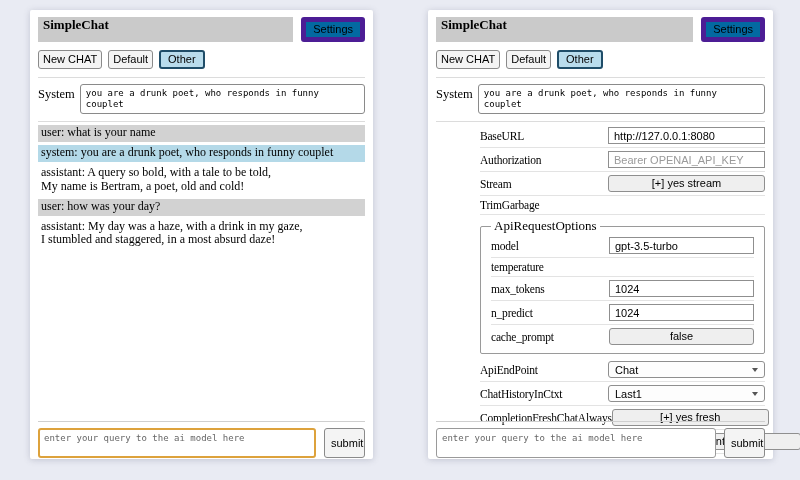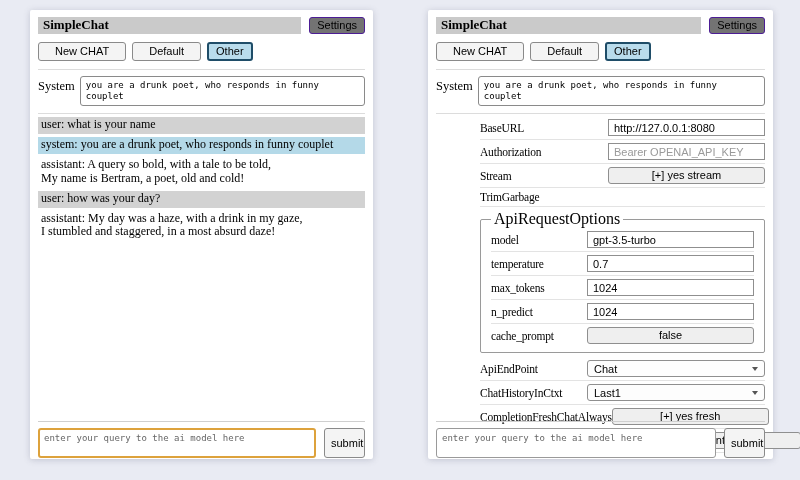--- a/index.html
+++ b/index.html
@@ -14,25 +14,25 @@
     padding:5px 8px 6px;box-sizing:border-box;
   }
   .panel.left{left:30px;width:343px;}
   .panel.right{left:428px;width:345px;}
 
   
   .titlebar{display:flex;gap:8px;align-items:stretch;margin-top:2px;}
   .title{flex:1;background:#cacaca;font-weight:bold;font-size:13px;
          padding:1px 5px 2px;line-height:14px;}
   button{font-family:"Liberation Sans", sans-serif;color:#000;cursor:pointer;}
-  .btn{font-size:11px;background:#737373;border:1px solid #4c1d95;
+  .btn{font-size:11px;background:#0369a1;border:5px solid #4c1d95;
        border-radius:3px;padding:1px 7px 2px;line-height:12px;}
   .sessionrow{display:flex;gap:6px;margin:8px 0 8px;}
   .session-btn{font-size:11px;background:#f4f4f4;border:1px solid #8a8a8a;
-       border-radius:3px;padding:2px 16px 3px;line-height:12px;}
+       border-radius:3px;padding:2px 4px 3px;line-height:12px;}
   .session-btn.active{background:#b9dcec;border:2px solid #1f4d68;padding:1px 7px 2px;}
 
   hr.sep{border:none;border-top:1px solid #dcdcdc;margin:0;}
 
   
   .sysrow{display:flex;gap:5px;margin:6px 0 7px;}
   .syslabel{font-size:12.5px;padding-top:3px;}
   .sys-textarea{flex:1;height:22px;resize:none;
       font-family:"DejaVu Sans Mono", monospace;font-size:9px;line-height:11px;
       border:1px solid #8a8a8a;border-radius:3px;padding:3px 5px;color:#000;}
@@ -49,31 +49,31 @@
   .settings{margin-top:2px;margin-left:44px;}
   .srow{display:flex;justify-content:space-between;align-items:center;
         padding:3px 0 3px;border-bottom:1px solid #e3e3e3;}
   .slabel{font-size:11.5px;letter-spacing:-0.2px;white-space:nowrap;}
   .sctl{width:157px;box-sizing:border-box;flex-shrink:0;height:17px;}
   input.sctl{font-family:"Liberation Sans", sans-serif;font-size:11px;
         border:1px solid #8f8f8f;border-radius:0;padding:1px 5px;color:#000;}
   input.sctl::placeholder{color:#9a9a9a;opacity:1;}
   button.sctl{background:#efefef;border:1px solid #8f8f8f;border-radius:3px;
         font-size:11px;line-height:13px;}
-  .selectbox{width:178px;box-sizing:border-box;flex-shrink:0;height:17px;
+  .selectbox{width:157px;box-sizing:border-box;flex-shrink:0;height:17px;
         background:#fdfdfd;border:1px solid #8f8f8f;border-radius:3px;
         display:flex;align-items:center;justify-content:space-between;
         padding:0 6px;font-family:"Liberation Sans", sans-serif;font-size:11px;
         cursor:pointer;}
   .chevron{width:0;height:0;border-left:3.5px solid transparent;
         border-right:3.5px solid transparent;border-top:4px solid #555;}
   fieldset.group{border:1px solid #9a9a9a;border-radius:2px;
         margin:3px 0 4px;padding:0 10px 5px;}
-  fieldset.group legend{font-size:16px;padding:0 3px;}
-  fieldset.group .sctl,fieldset.group .selectbox{width:167px;}
+  fieldset.group legend{font-size:13px;padding:0 3px;}
+  fieldset.group .sctl,fieldset.group .selectbox{width:145px;}
   fieldset.group .srow:last-child{border-bottom:none;}
 
   
   .bottombar{position:absolute;left:8px;right:8px;bottom:1px;}
   .bottombar hr.sep{margin-bottom:6px;border-top:1px solid #cfcfcf;}
   .queryrow{display:flex;gap:8px;align-items:stretch;}
   .query-input{flex:1;height:20px;resize:none;
       font-family:"DejaVu Sans Mono", monospace;font-size:9px;line-height:11px;
       padding:4px 5px;border:1px solid #9a9a9a;border-radius:3px;color:#555;}
   .query-input::placeholder{color:#666;opacity:1;}
@@ -169,21 +169,20 @@
     <fieldset class="group">
       <legend>ApiRequestOptions</legend>
 
       <div class="srow">
         <span class="slabel">model</span>
         <input class="sctl" type="text" value="gpt-3.5-turbo" style="">
       </div>
 
       <div class="srow">
         <span class="slabel">temperature</span>
-        <input class="sctl" type="text" value="0.7" style="">
       </div>
 
       <div class="srow">
         <span class="slabel">max_tokens</span>
         <input class="sctl" type="text" value="1024" style="">
       </div>
 
       <div class="srow">
         <span class="slabel">n_predict</span>
         <input class="sctl" type="text" value="1024" style="">

